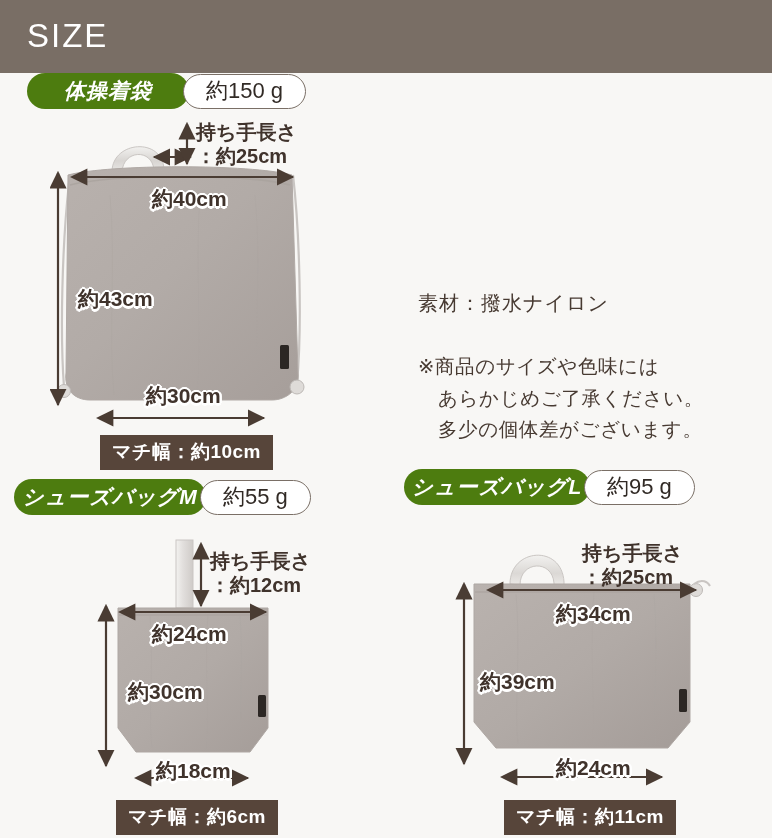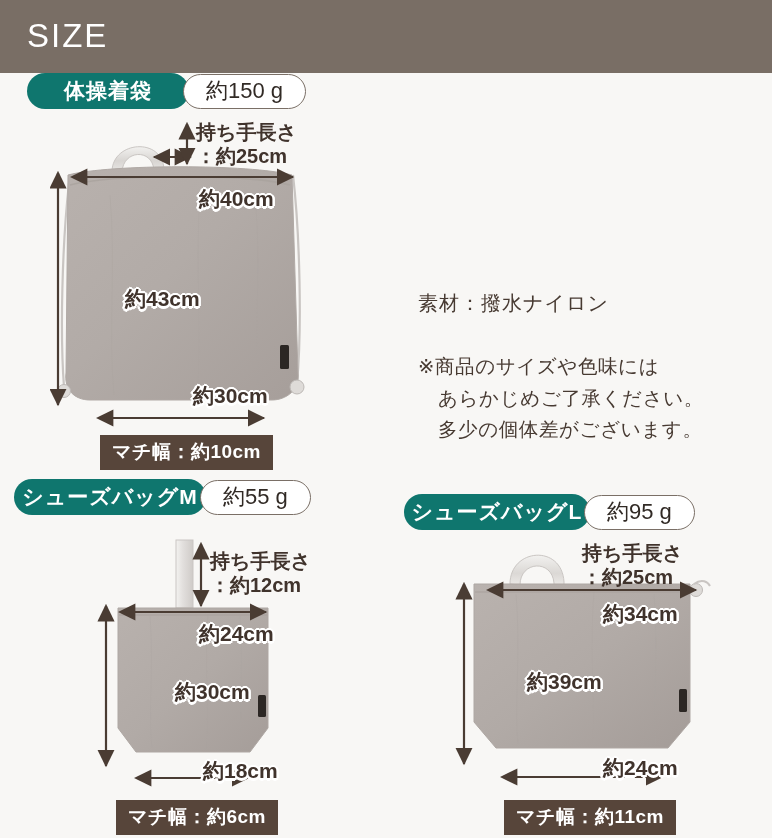--- a/index.html
+++ b/index.html
@@ -33,32 +33,33 @@
     letter-spacing: 2px;
     font-weight: 400;
     margin-left: 27px;
     line-height: 1;
     padding-bottom: 3px;
   }
 
   
   .label-row { position: absolute; display: flex; align-items: center; }
   .pill-name {
-    background: #0f766e;
+    background: #4d7c0f;
     color: #ffffff;
     border-radius: 999px;
     font-size: 21px;
     font-weight: 700;
     letter-spacing: 1px;
     display: flex;
     align-items: center;
     justify-content: center;
     height: 36px;
     padding: 0 18px;
     white-space: nowrap;
+    font-style: italic;
   }
   .pill-weight {
     background: #ffffff;
     border: 1.6px solid #7a6f66;
     border-radius: 999px;
     color: #312a25;
     font-size: 22px;
     font-weight: 400;
     display: flex;
     align-items: center;
@@ -77,21 +78,20 @@
   .dim {
     position: absolute;
     font-size: 21px;
     font-weight: 700;
     color: #40332c;
     white-space: nowrap;
     text-shadow:
       2px 0 0 #fff, -2px 0 0 #fff, 0 2px 0 #fff, 0 -2px 0 #fff,
       1.5px 1.5px 0 #fff, -1.5px 1.5px 0 #fff, 1.5px -1.5px 0 #fff, -1.5px -1.5px 0 #fff,
       2.5px 0 0 #fff, -2.5px 0 0 #fff, 0 2.5px 0 #fff, 0 -2.5px 0 #fff;
-    margin-left: 47px;
   }
   .dim-plain {
     position: absolute;
     font-size: 20px;
     font-weight: 700;
     color: #40332c;
     white-space: nowrap;
     line-height: 1.18;
   }
 
@@ -266,21 +266,21 @@
   <div class="dim-plain" style="left:210px; top:550px;">
     <span>持ち手長さ</span><br>
     <span>：約12cm</span>
   </div>
 
   <div class="dim" style="left:152px; top:620px;">約24cm</div>
   <div class="dim" style="left:128px; top:678px;">約30cm</div>
   <div class="dim" style="left:156px; top:757px;">約18cm</div>
   <div class="gusset-badge" style="left:116px; top:800px;">マチ幅：約6cm</div>
 
-  <div class="label-row" style="left:404px; top:494px;align-items:center;">
+  <div class="label-row" style="left:404px; top:469px;align-items:center;">
     <div class="pill-name" style="width:186px;">シューズバッグL</div>
     <div class="pill-weight">約95 g</div>
   </div>
 
   <div class="bag-wrap" style="left:466px; top:534px;">
     <svg class="bag-svg" width="250" height="250" viewBox="0 0 250 250">
       <defs>
         <linearGradient id="fab3" x1="0" y1="0" x2="1" y2="1">
           <stop offset="0%" stop-color="#b9b2ae"></stop>
           <stop offset="50%" stop-color="#b1aaa6"></stop>

